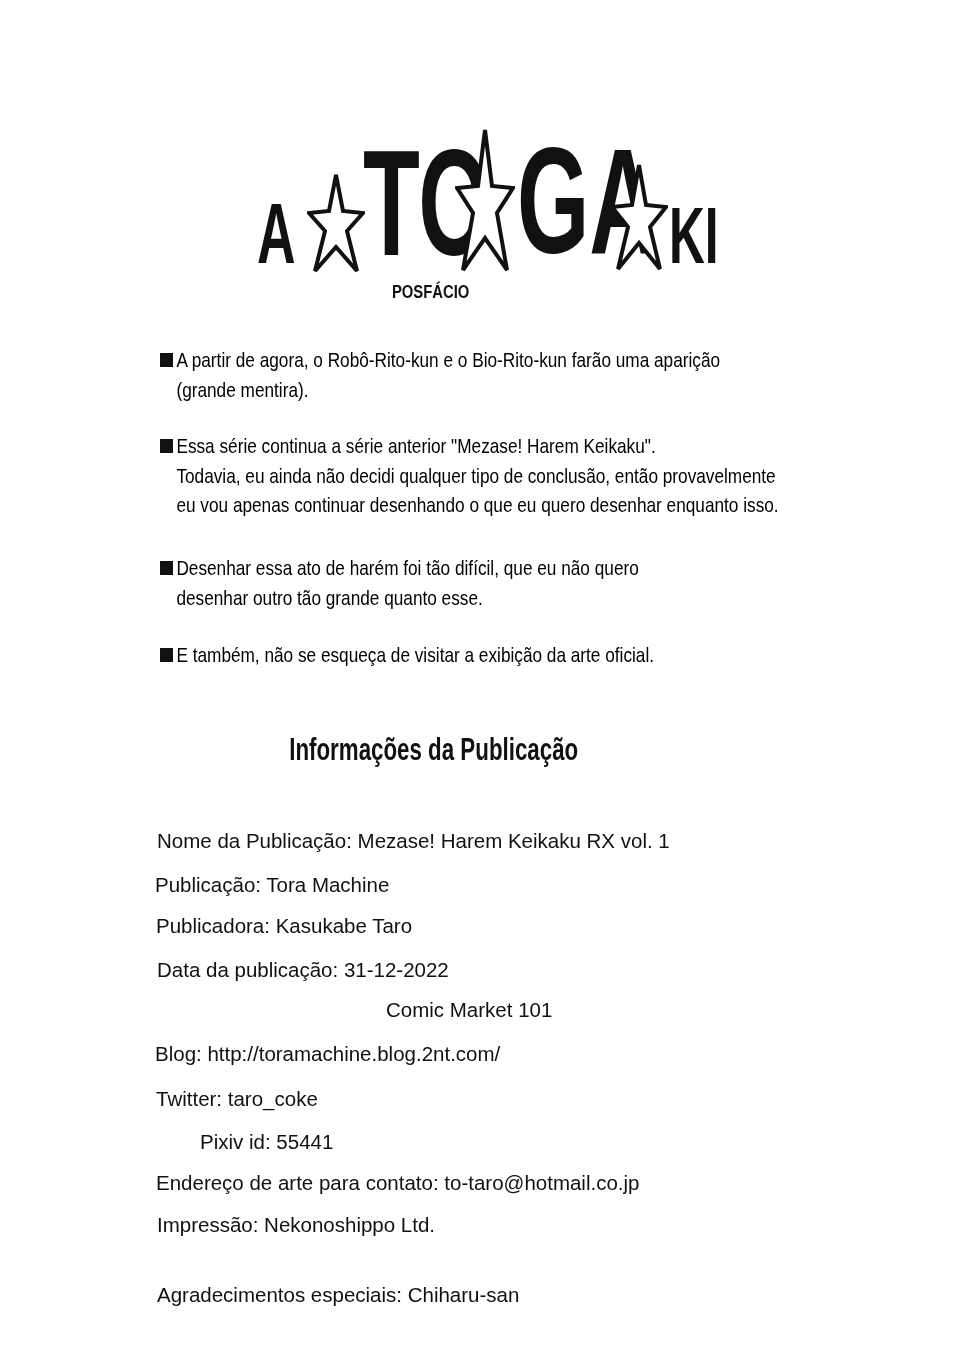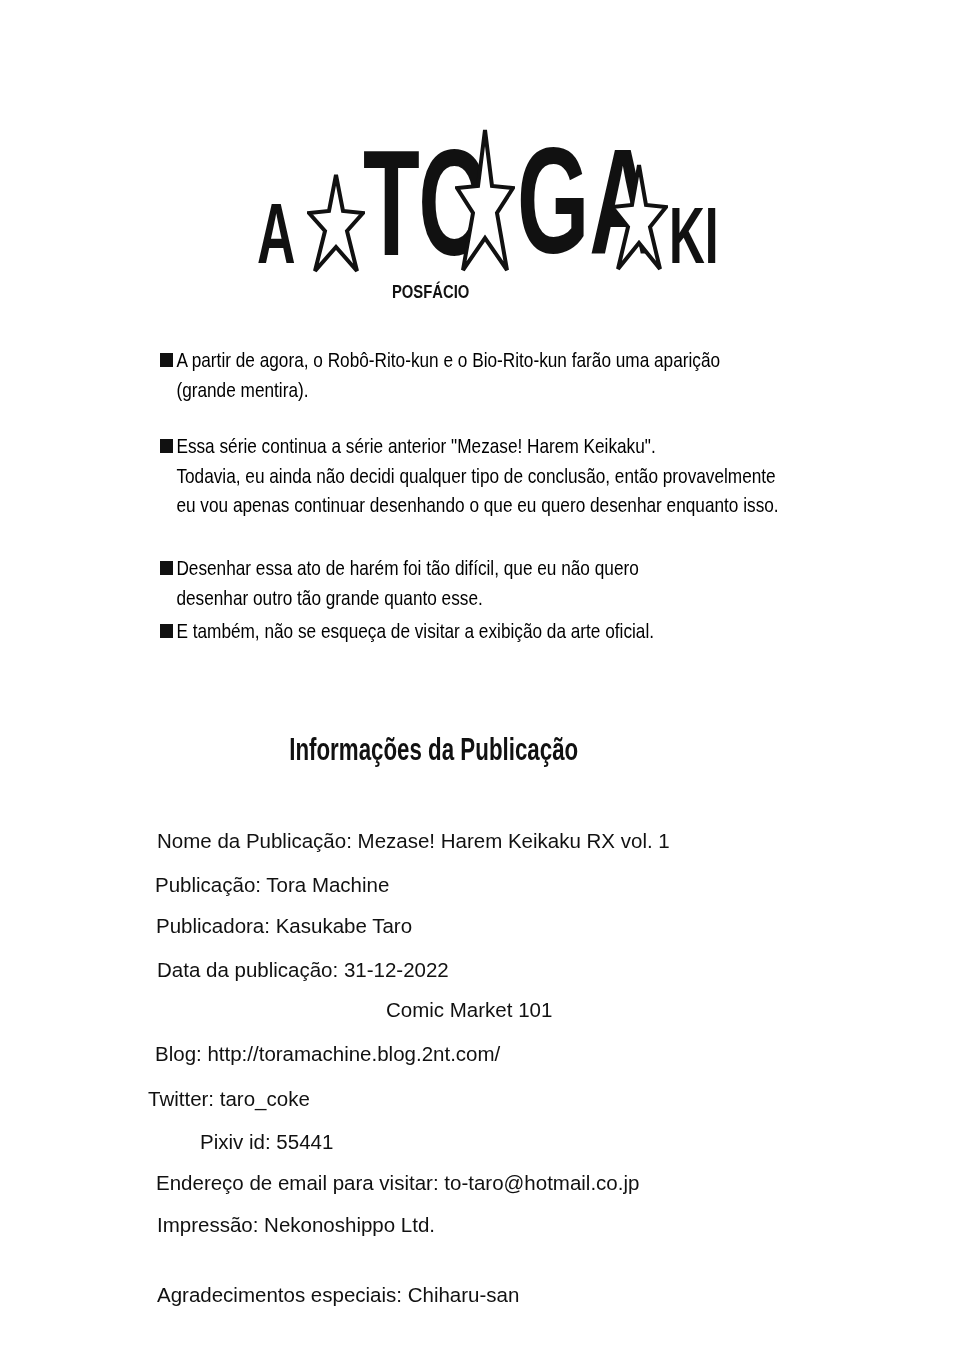--- a/index.html
+++ b/index.html
@@ -61,32 +61,32 @@
     <span class="txt">Todavia, eu ainda não decidi qualquer tipo de conclusão, então provavelmente</span>
     <span class="txt">eu vou apenas continuar desenhando o que eu quero desenhar enquanto isso.</span>
   </div>
 
   <div class="note" style="top:553px;">
     <span class="bullet"></span>
     <span class="txt">Desenhar essa ato de harém foi tão difícil, que eu não quero</span>
     <span class="txt">desenhar outro tão grande quanto esse.</span>
   </div>
 
-  <div class="note" style="top:616px;text-align:right;">
+  <div class="note" style="top:640px;text-align:right;">
     <span class="bullet"></span>
     <span class="txt">E também, não se esqueça de visitar a exibição da arte oficial.</span>
   </div>
 
   <div class="heading"><span>Informações da Publicação</span></div>
 
   <div class="info" style="left:157px; top:829px;">Nome da Publicação: Mezase! Harem Keikaku RX vol. 1</div>
   <div class="info" style="left:155px; top:873px;">Publicação: Tora Machine</div>
   <div class="info" style="left:156px; top:914px;">Publicadora: Kasukabe Taro</div>
   <div class="info" style="left:157px; top:958px;">Data da publicação: 31-12-2022</div>
   <div class="info" style="left:386px; top:998px;">Comic Market 101</div>
   <div class="info" style="left:155px; top:1042px;">Blog: http://toramachine.blog.2nt.com/</div>
-  <div class="info" style="left:148px; top:1087px;text-align:center;">Twitter: taro_coke</div>
+  <div class="info" style="left:156px; top:1087px;text-align:center;">Twitter: taro_coke</div>
   <div class="info" style="left:156px; top:1130px;margin-left:44px;">Pixiv id: 55441</div>
-  <div class="info" style="left:156px; top:1171px;">Endereço de email para visitar: to-taro@hotmail.co.jp</div>
+  <div class="info" style="left:156px; top:1171px;">Endereço de arte para contato: to-taro@hotmail.co.jp</div>
   <div class="info" style="left:157px; top:1213px;">Impressão: Nekonoshippo Ltd.</div>
   <div class="info" style="left:157px; top:1283px;">Agradecimentos especiais: Chiharu-san</div>
 
 </div>
 
 </body></html>

